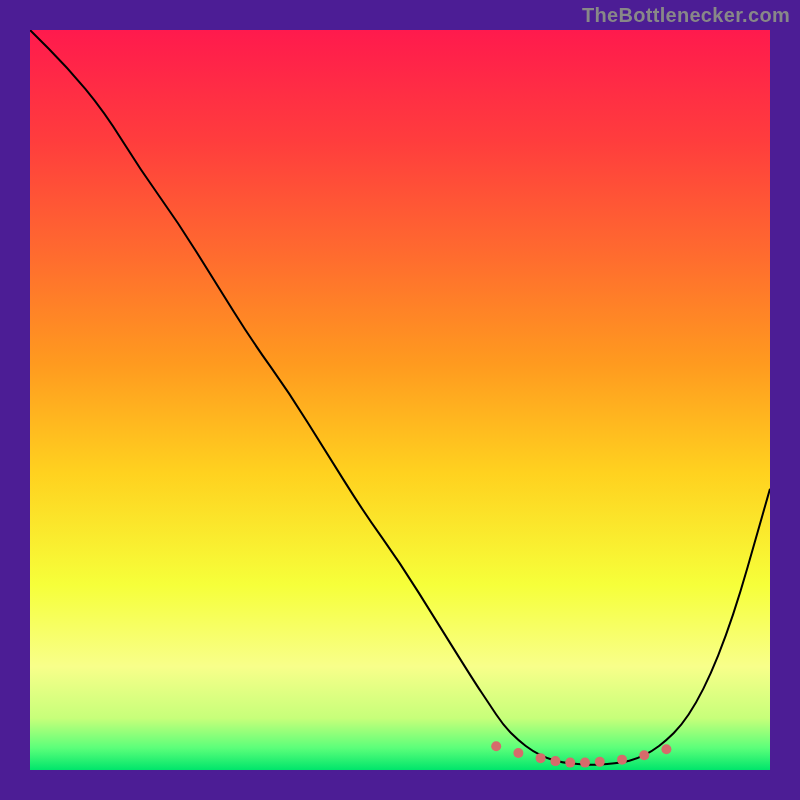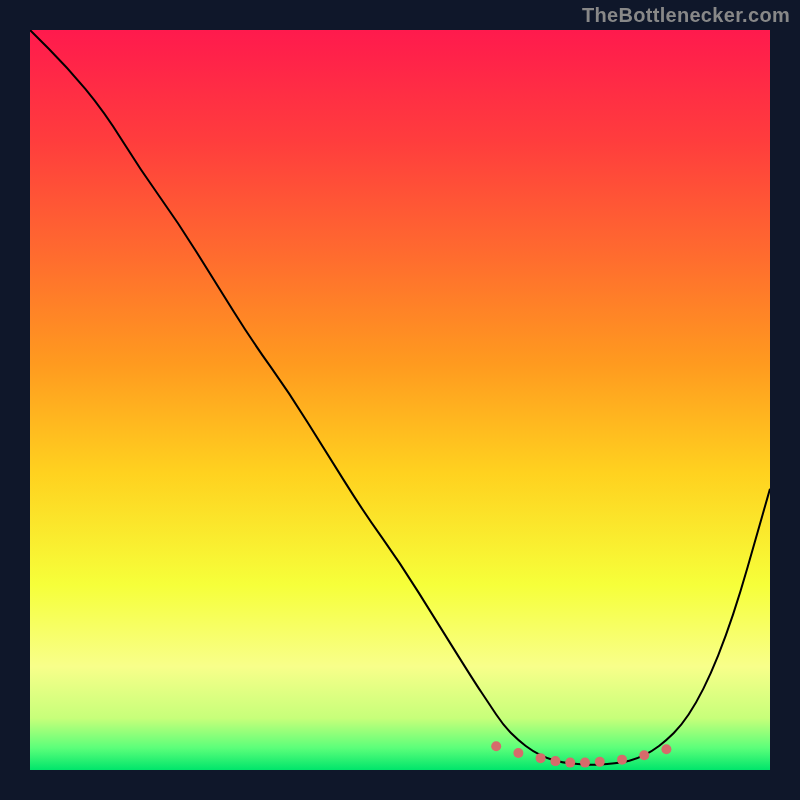--- a/index.html
+++ b/index.html
@@ -8,21 +8,21 @@
     width: 800px;
     height: 800px;
     background: #000;
     overflow: hidden;
     font-family: Arial, Helvetica, sans-serif;
   }
   .outer {
     position: relative;
     width: 800px;
     height: 800px;
-    background: #0f172a;
+    background: #4c1d95;
   }
   .watermark {
     position: absolute;
     top: 4px;
     right: 10px;
     color: #888;
     font-size: 20px;
     font-weight: bold;
     letter-spacing: 0.3px;
     z-index: 3;

